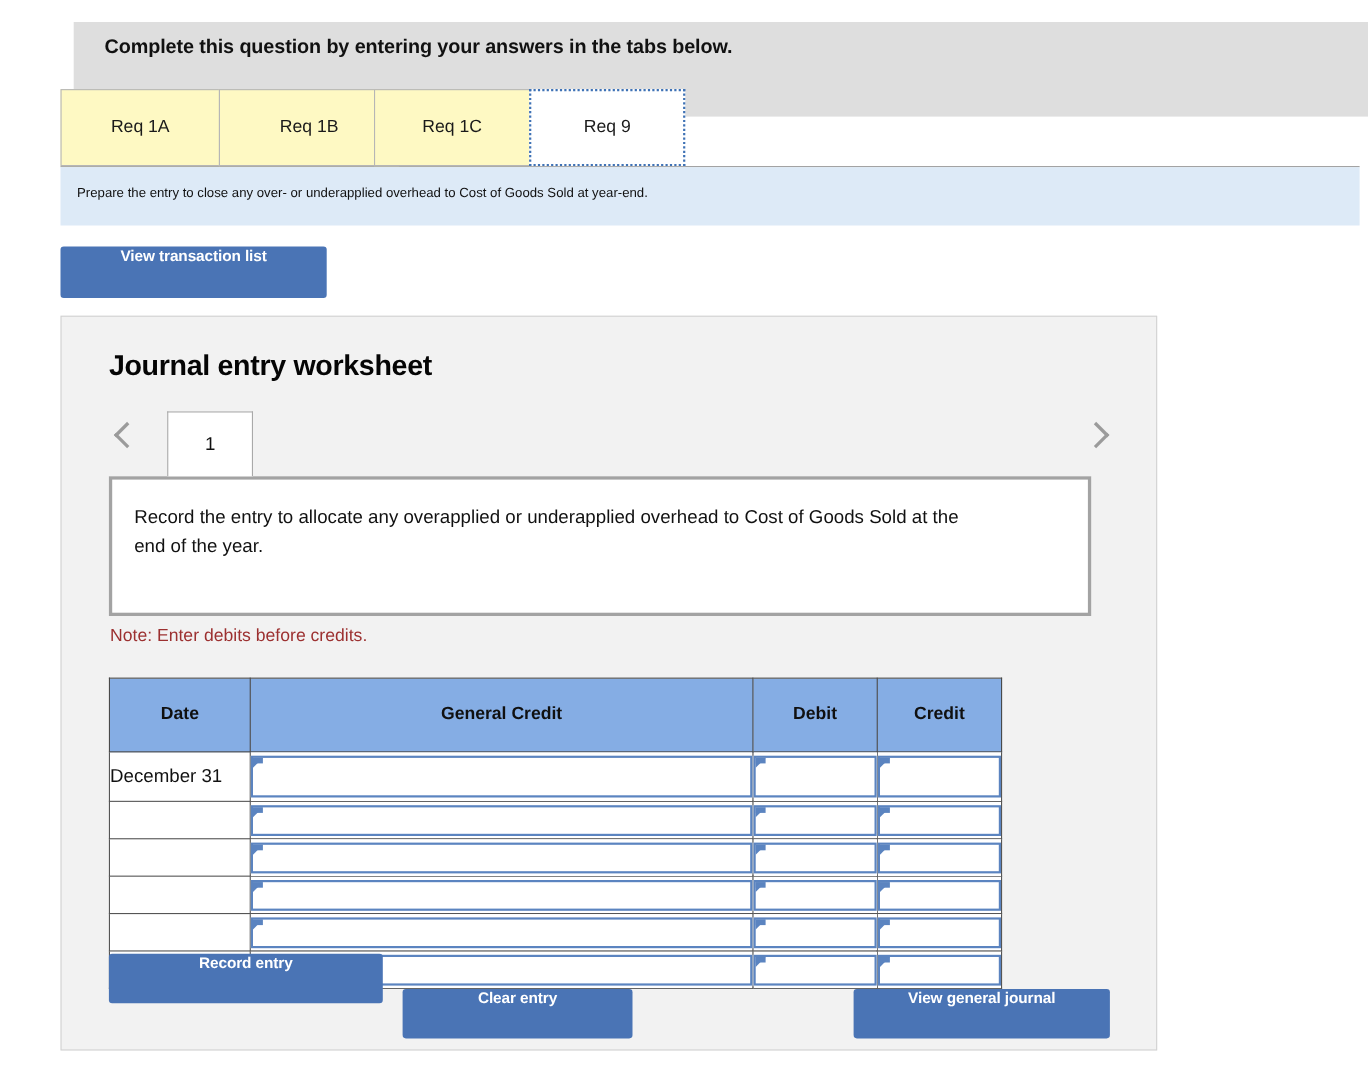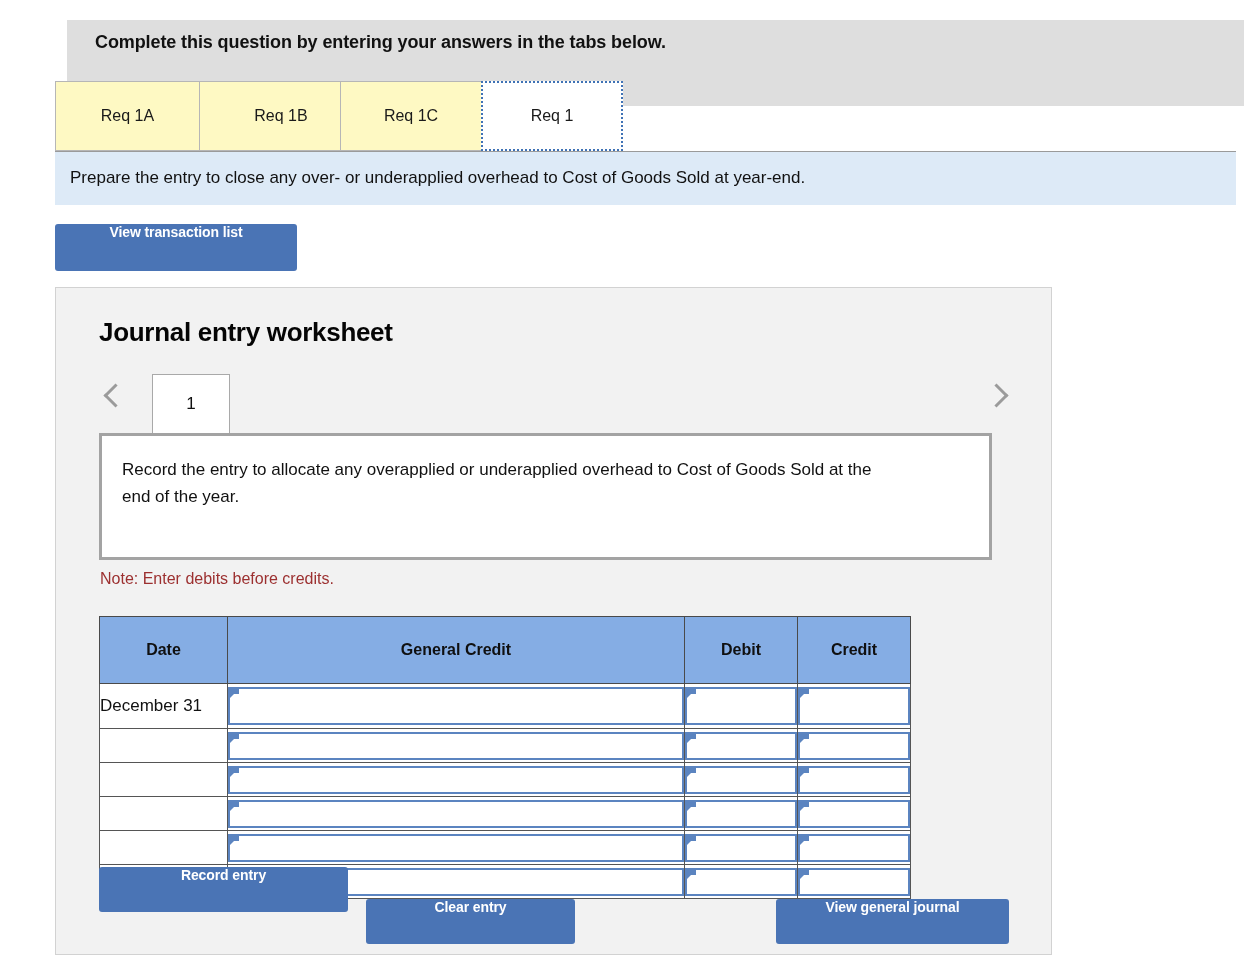--- a/index.html
+++ b/index.html
@@ -80,21 +80,21 @@
     top: 152px;
     width: 1181px;
     height: 53px;
     background: #ddeaf7;
     box-sizing: border-box;
   }
   .instruction-text {
     position: absolute;
     left: 15px;
     top: 16px;
-    font-size: 17px;
+    font-size: 12px;
     color: #111111;
   }
 
   
   .btn {
     background: #4a74b5;
     color: #ffffff;
     border: none;
     border-radius: 3px;
     font-family: "Liberation Sans", sans-serif;
@@ -311,21 +311,21 @@
     <div class="tab" style="left:0px;   width:145px;">
         <span>Req 1A</span>
       </div>
     <div class="tab" style="left:144px; width:164px;">
         <span>Req 1B</span>
       </div>
     <div class="tab" style="left:285px; width:142px;">
         <span>Req 1C</span>
       </div>
     <div class="tab active" style="left:426px; width:142px;">
-        <span>Req 1</span>
+        <span>Req 9</span>
       </div>
   </div>
 
   <div class="instruction-bar">
     <div class="instruction-text">Prepare the entry to close any over- or underapplied overhead to Cost of Goods Sold at year-end.</div>
   </div>
 
   <div class="btn btn-view-transaction">
     <span>View transaction list</span>
   </div>

